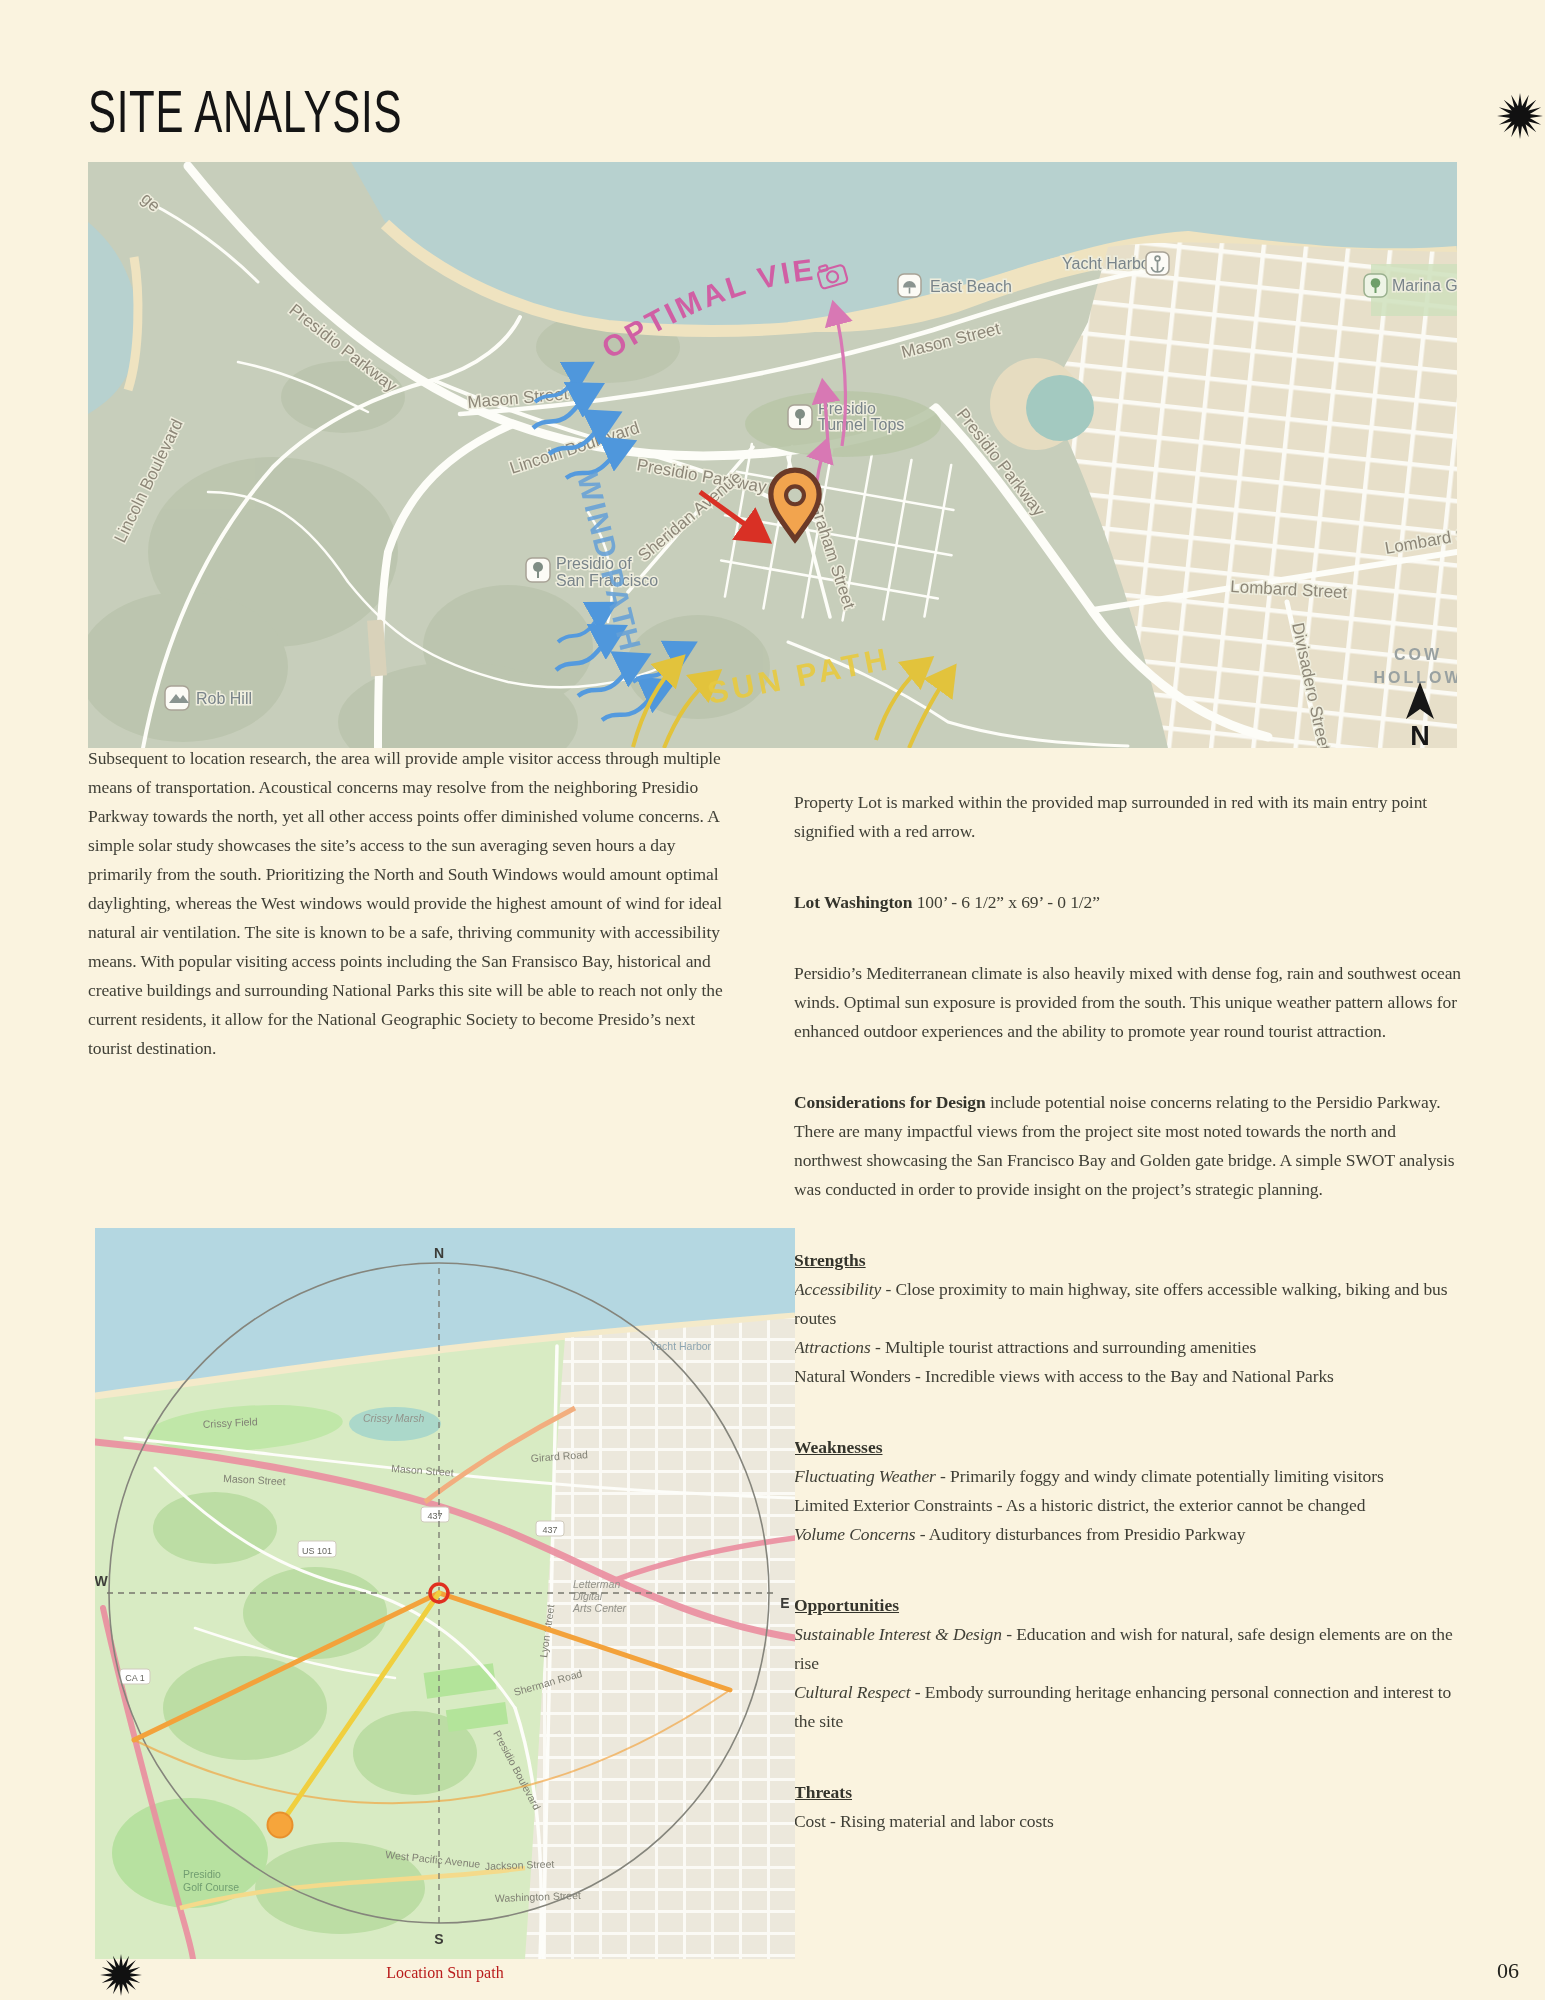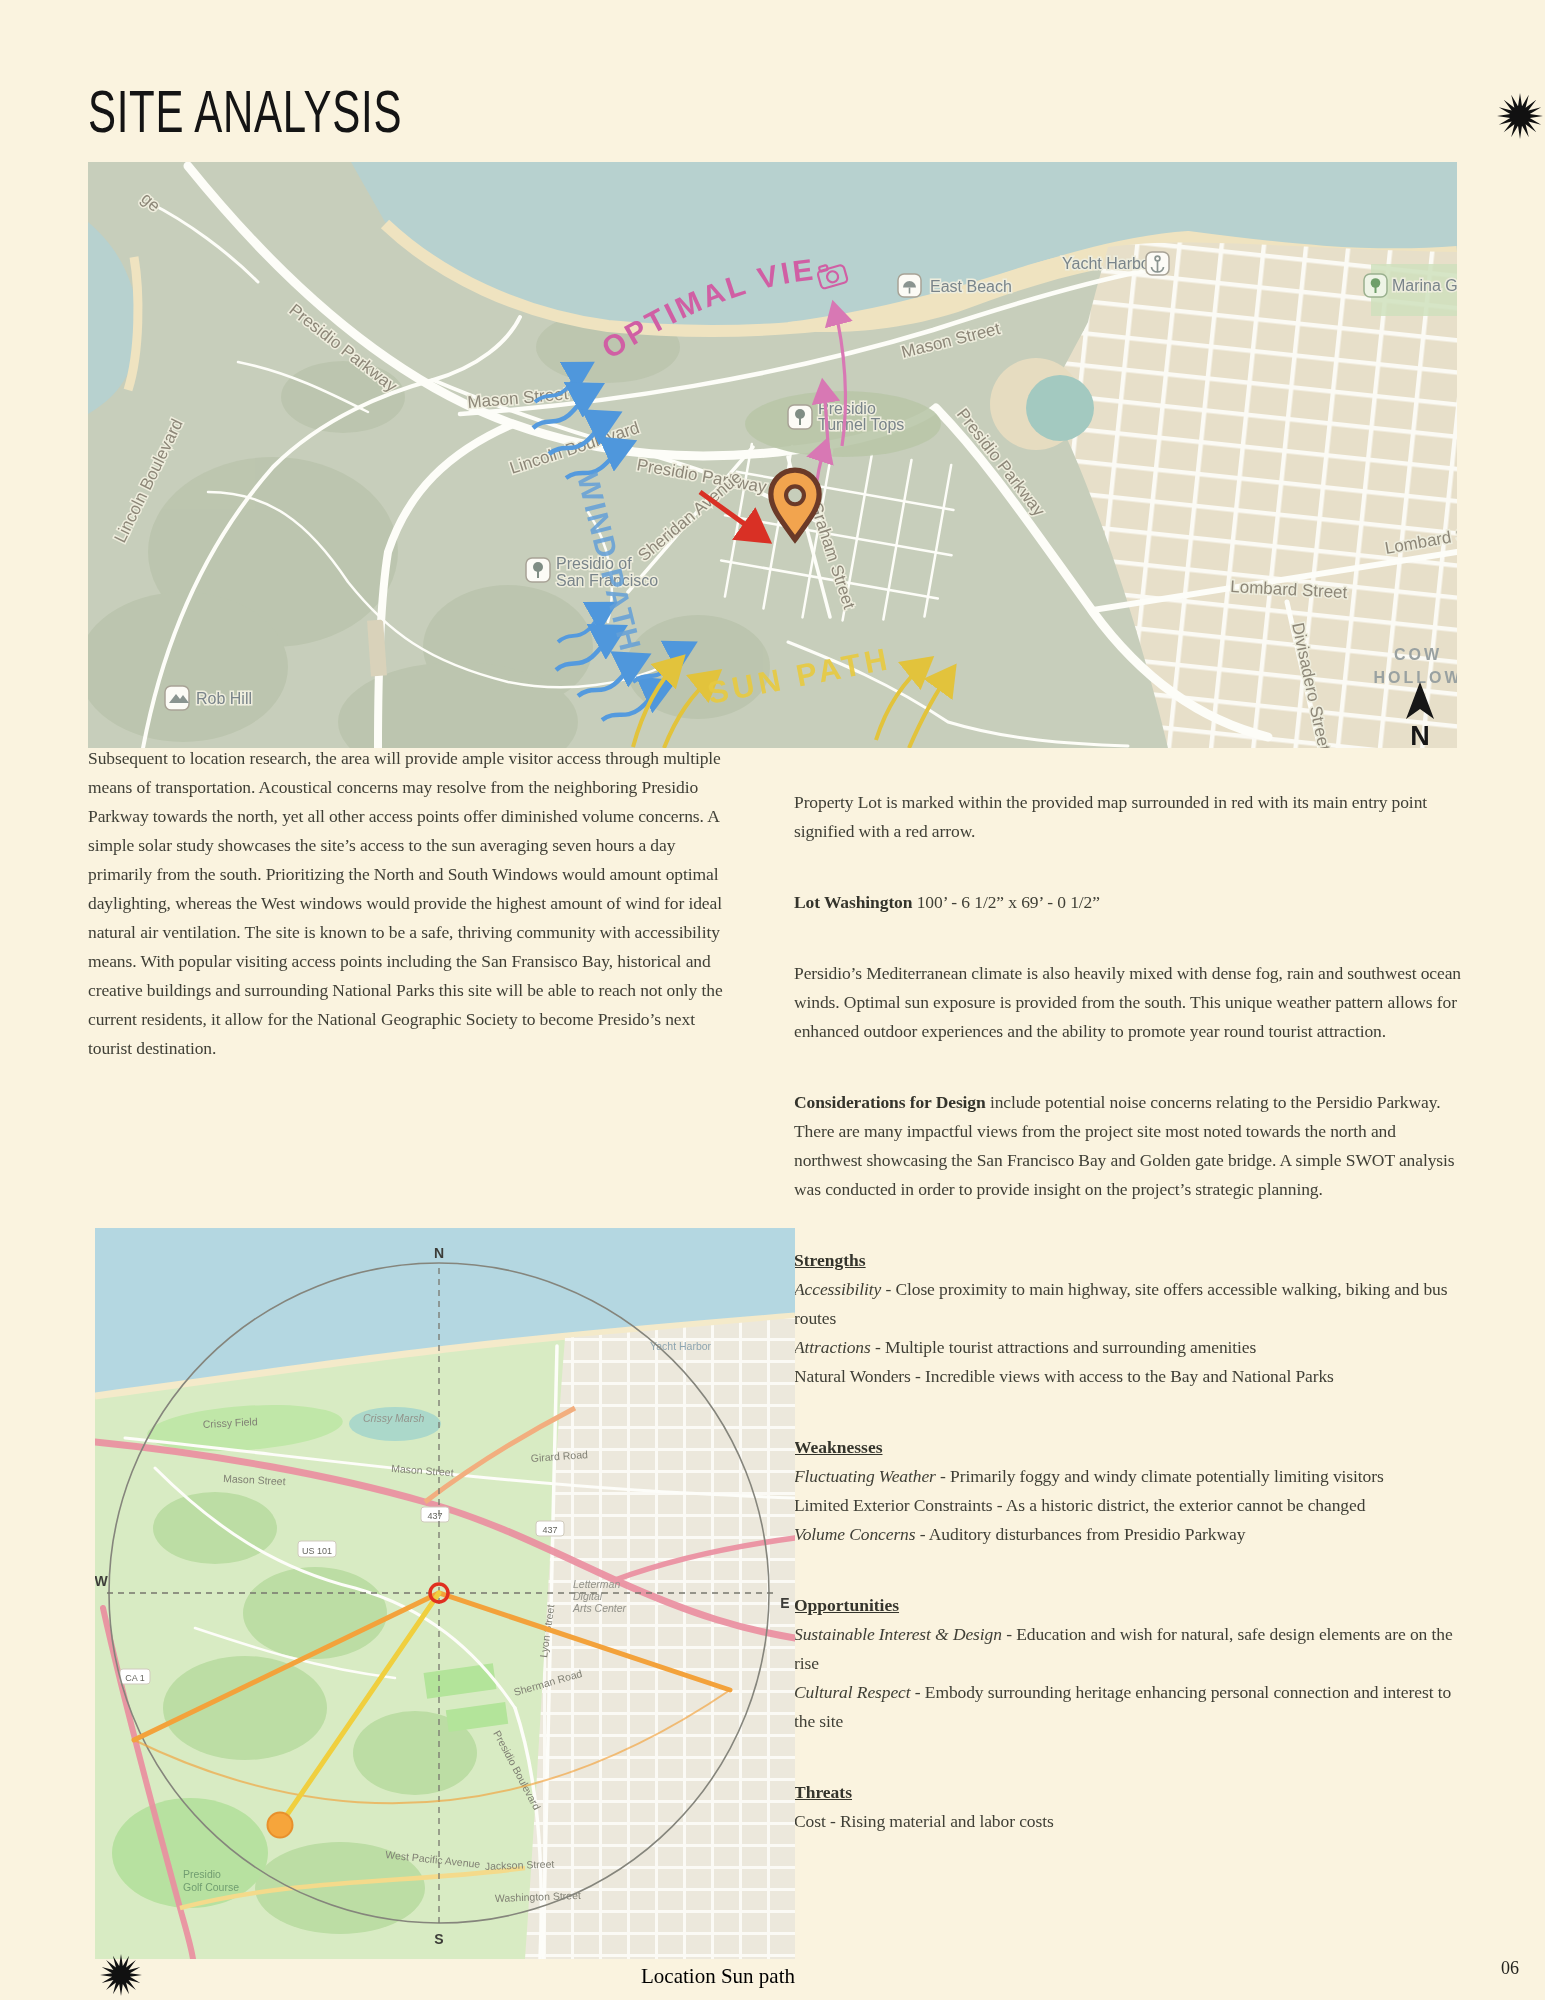--- a/index.html
+++ b/index.html
@@ -12,23 +12,23 @@
   .map1{position:absolute;left:88px;top:162px;width:1369px;height:586px;}
   .map2{position:absolute;left:95px;top:1228px;width:700px;height:731px;}
   .colL{position:absolute;left:88px;top:744px;width:650px;font-family:Liberation Serif, serif;}
   .colR{position:absolute;left:794px;top:788px;width:668px;}
   .colL p,.colR p,.swot div.li{font-size:17.5px;line-height:29px;letter-spacing:-.1px;margin:0;}
   .colL p,.colR p{margin:0 0 42px 0;}
   .swot{margin:0 0 42px 0;}
   .swot h3{font-size:17.5px;line-height:29px;margin:0;font-weight:bold;color:#34342c;text-decoration:underline;}
   strong{color:#34342c;}
   .em{font-style:italic;}
-  .caption{position:absolute;left:95px;top:1964px;width:700px;text-align:right;
-           font-size:21px;color:#000000;}
-  .pagenum{position:absolute;right:26px;top:1958px;font-size:18px;color:#23231e;}
+  .caption{position:absolute;left:95px;top:1964px;width:700px;text-align:center;
+           font-size:16px;color:#b91c1c;}
+  .pagenum{position:absolute;right:26px;top:1958px;font-size:22px;color:#23231e;}
   
   text{font-family:"Liberation Sans","DejaVu Sans",sans-serif;}
   .mlbl{font-size:17px;fill:#8d8778;paint-order:stroke;stroke:#eeeddd;stroke-width:3px;}
   .poi{font-size:16px;fill:#79848a;paint-order:stroke;stroke:#eeeddd;stroke-width:3px;}
   .annP{font-size:30px;font-weight:bold;fill:#d05fa4;letter-spacing:3px;}
   .annB{font-size:30px;font-weight:bold;fill:#64a0d8;letter-spacing:2px;opacity:.85;}
   .annY{font-size:31px;font-weight:bold;fill:#e7ca42;letter-spacing:4px;opacity:.92;}
   .cow{font-size:16px;font-weight:600;fill:#99a1a1;letter-spacing:3px;}
   .nBig{font-size:27px;font-weight:bold;fill:#171717;}
   .m2lbl{font-size:10.5px;fill:#6e6e60;}

